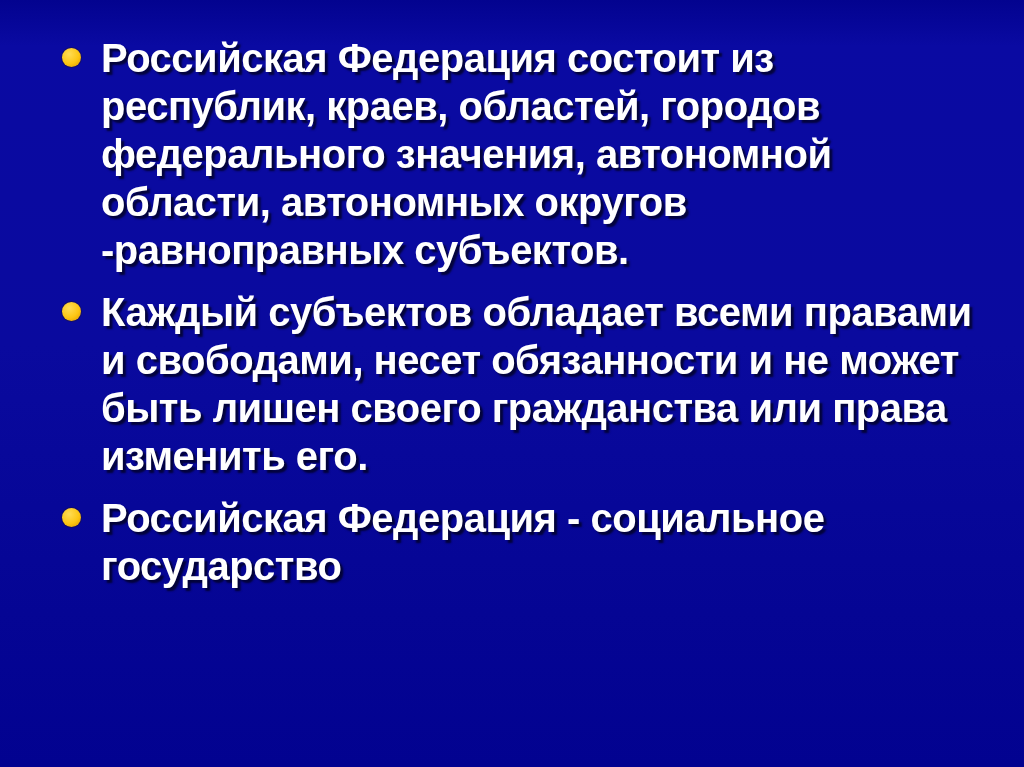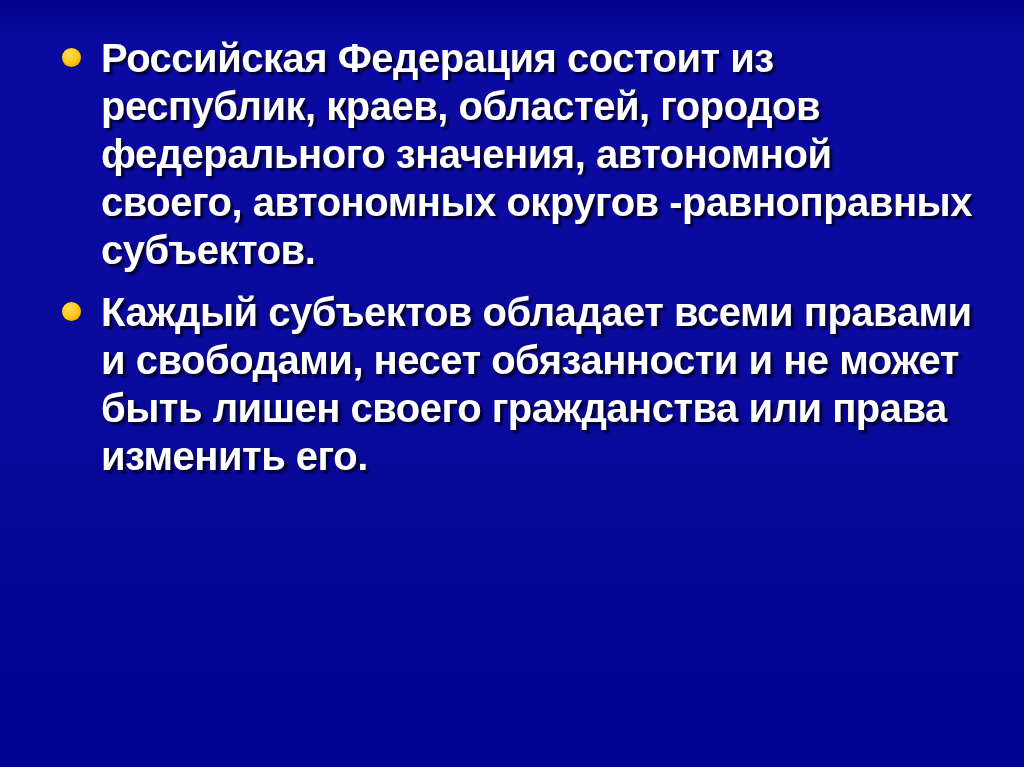--- a/index.html
+++ b/index.html
@@ -62,21 +62,25 @@
   }
 </style>
 </head>
 <body>
 
 <div class="slide" style="--slide-bg: #0a0a9e; --bullet-color: #fdc613; --text-color: #ffffff;">
   <div class="content">
     <ul class="bullets">
       <li>
         <span class="dot"></span>
-        <span class="btext">Российская Федерация состоит из республик, краев, областей, городов федерального значения, автономной своего, автономных округов -равноправных субъектов.</span>
+        <span class="btext">Российская Федерация состоит из республик, краев, областей, городов федерального значения, автономной области, автономных округов -равноправных субъектов.</span>
       </li>
       <li>
         <span class="dot"></span>
         <span class="btext">Каждый субъектов обладает всеми правами и свободами, несет обязанности и не может быть лишен своего гражданства или права изменить его.</span>
+      </li>
+      <li>
+        <span class="dot"></span>
+        <span class="btext">Российская Федерация - социальное государство</span>
       </li>
     </ul>
   </div>
 </div>
 
 </body></html>

